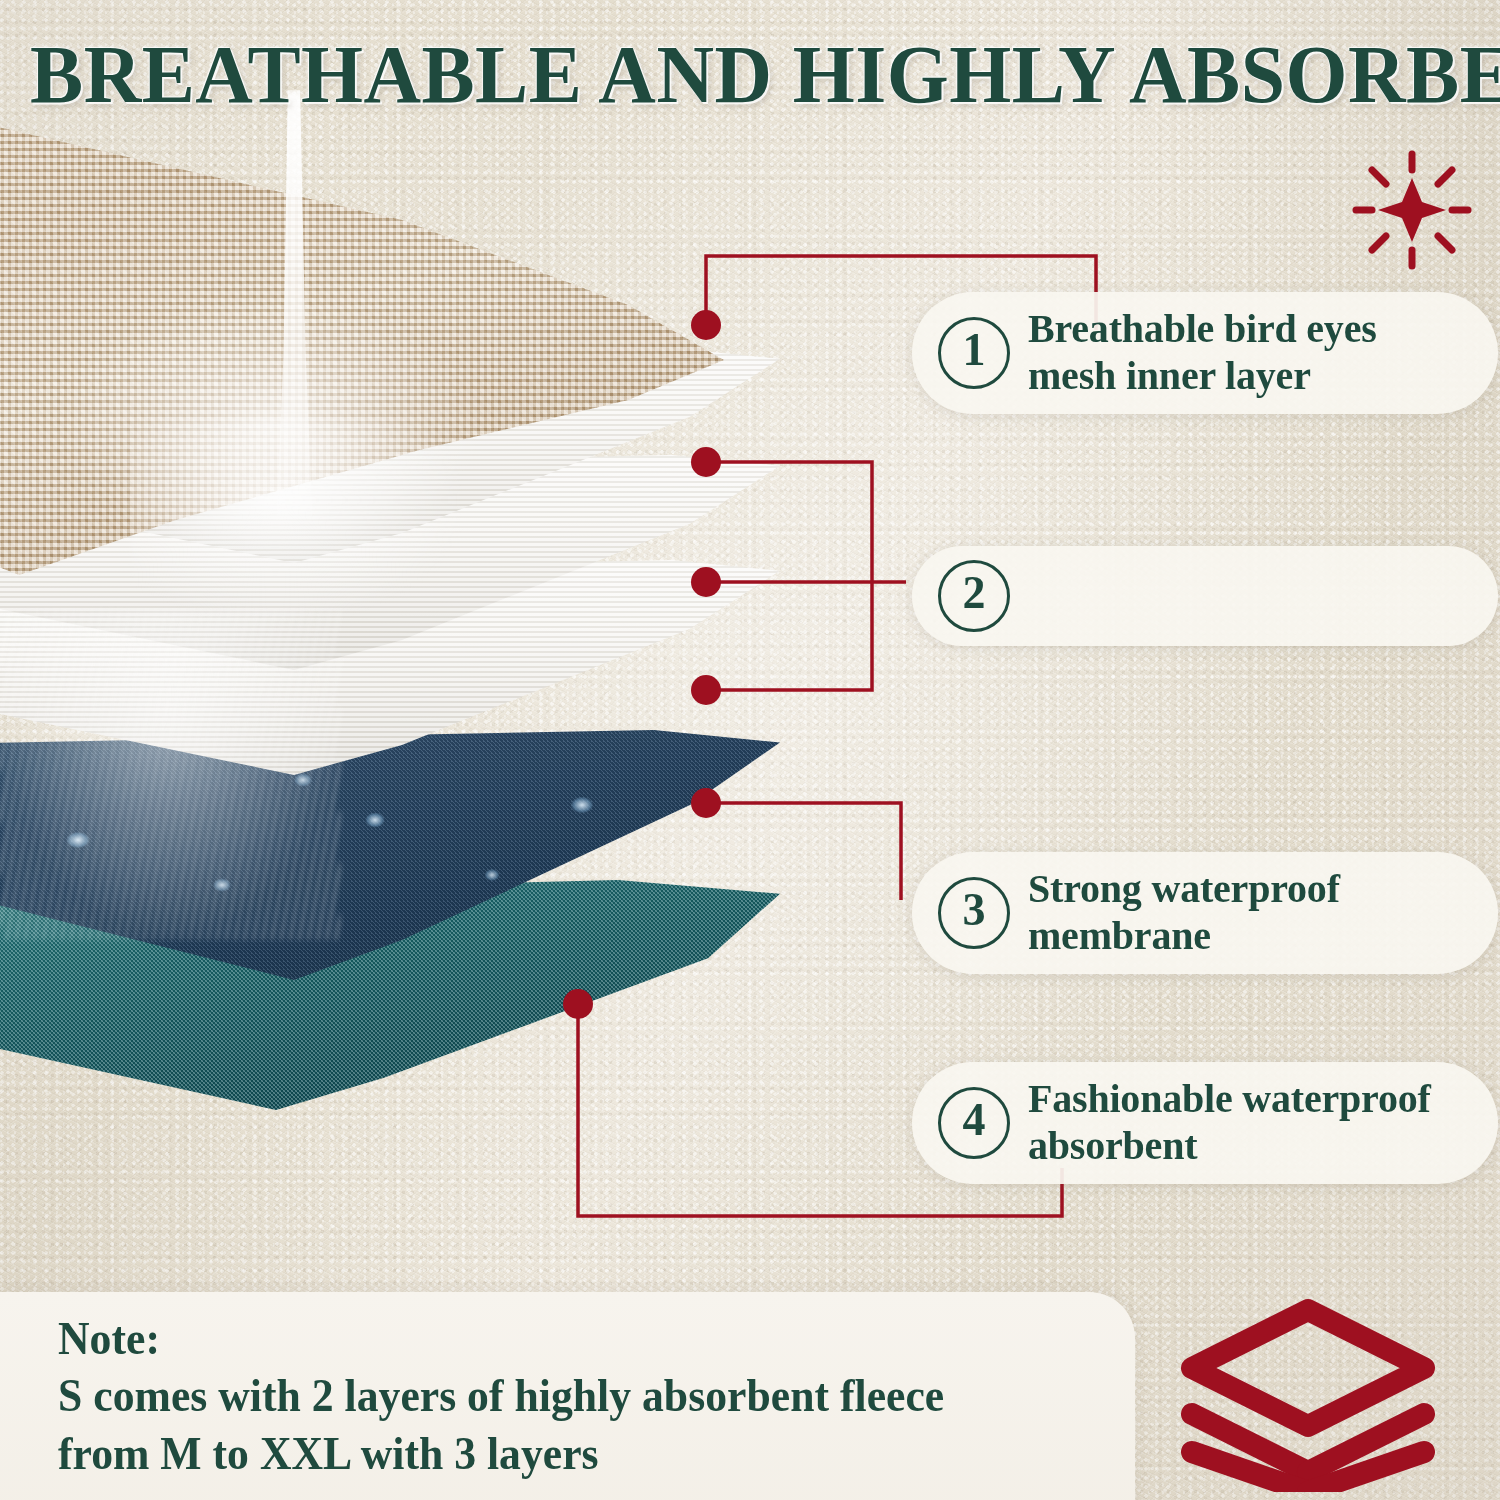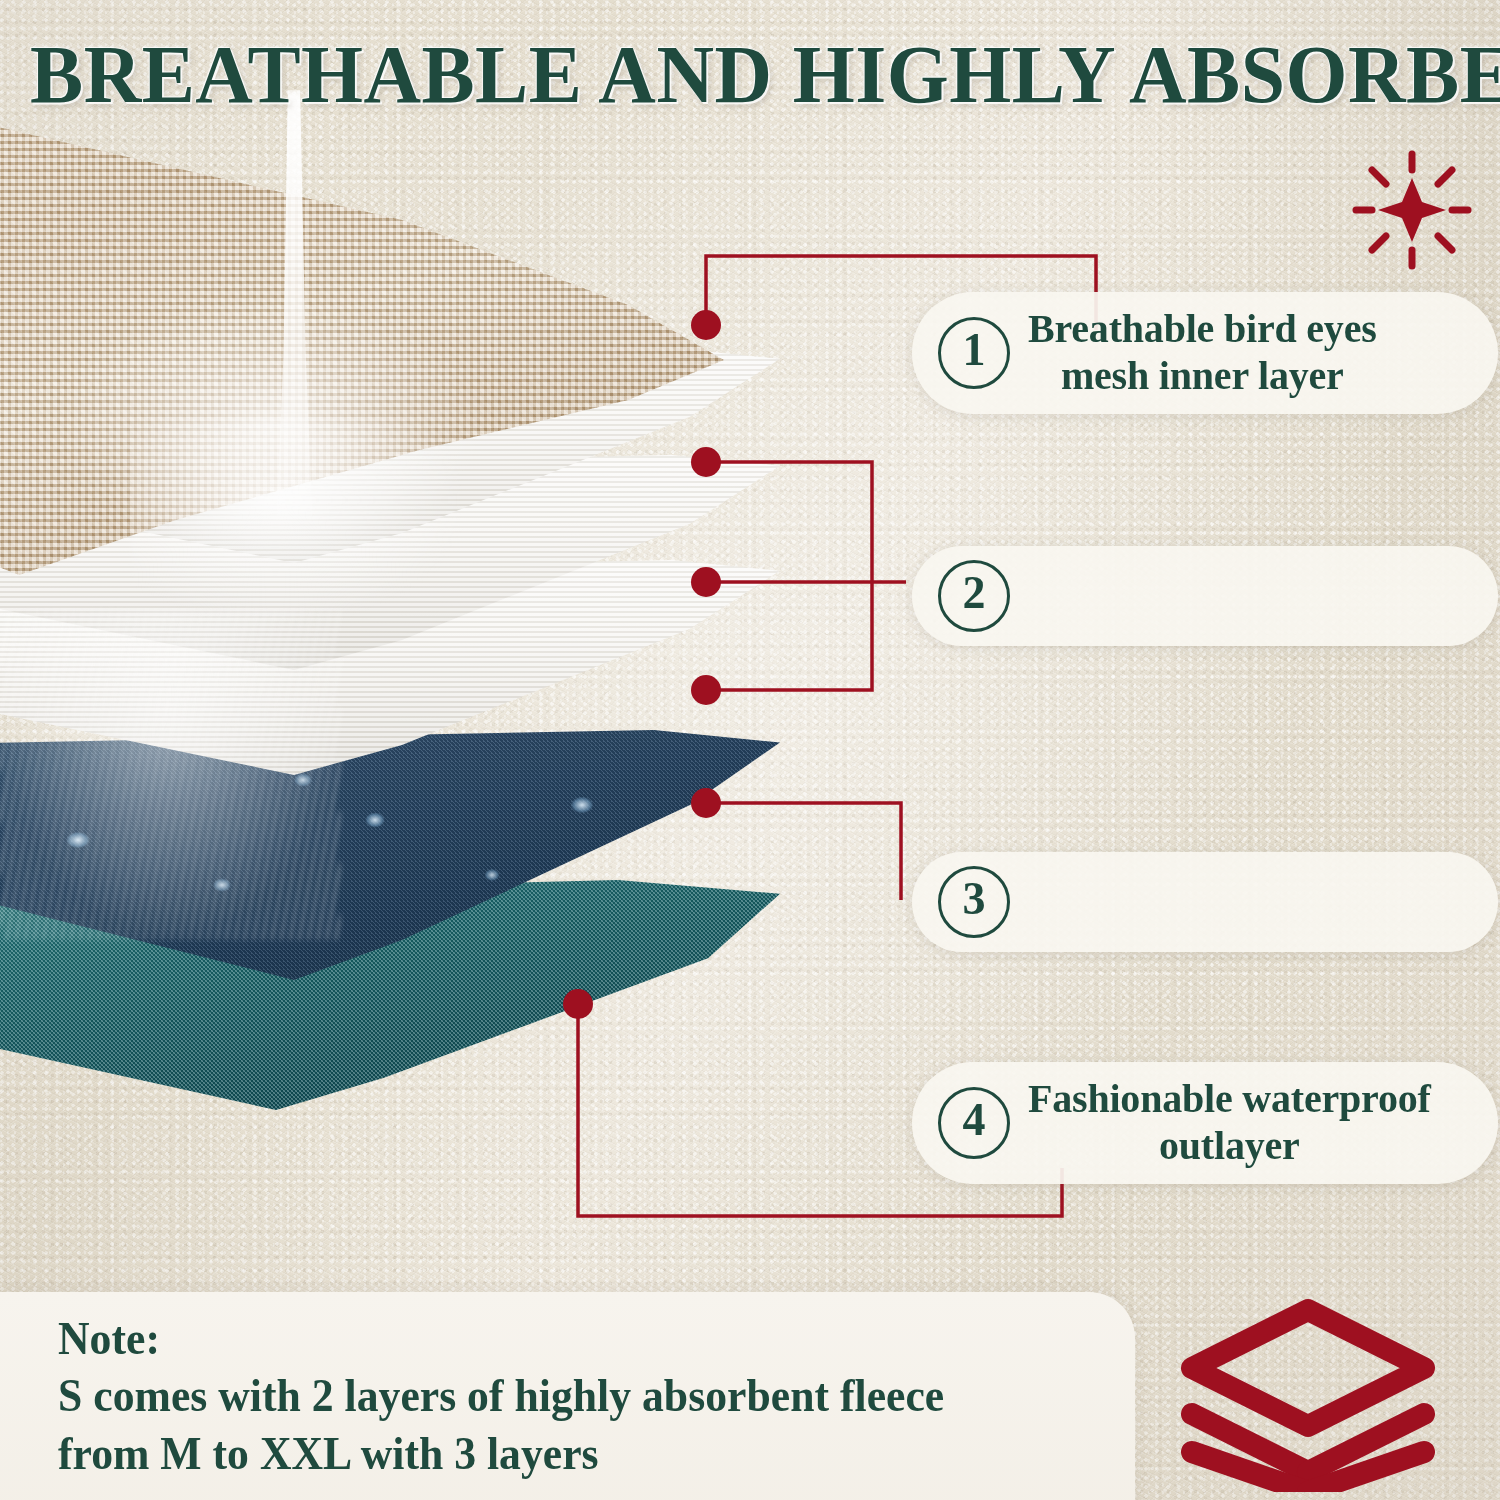--- a/index.html
+++ b/index.html
@@ -223,21 +223,20 @@
     margin-right: 18px;
   }
   .pill-text {
     color: #1f4a3e;
     font-family: "Liberation Serif", "DejaVu Serif", serif;
     font-weight: bold;
     font-size: 40px;
     line-height: 1.17;
     letter-spacing: -0.2px;
     white-space: pre-line;
-    text-align: center;
   }
 
   #pill-1 { left: 912px; top: 292px; width: 530px; }
   #pill-2 { left: 912px; top: 546px; width: 530px; }
   #pill-3 { left: 912px; top: 852px; width: 530px; }
   #pill-4 { left: 912px; top: 1062px; width: 530px; }
 
   
   .sparkle {
     position: absolute;
@@ -350,26 +349,28 @@
     <div class="pill-text">Breathable bird eyes
 mesh inner layer</div>
   </div>
 
   <div class="pill" id="pill-2">
     <div class="pill-num">2</div>
   </div>
 
   <div class="pill" id="pill-3">
     <div class="pill-num">3</div>
+    <div class="pill-text">Strong waterproof
+membrane</div>
   </div>
 
   <div class="pill" id="pill-4">
     <div class="pill-num">4</div>
     <div class="pill-text">Fashionable waterproof
-outlayer</div>
+absorbent</div>
   </div>
 
   <div class="note-panel">
     <div class="note-inner">Note:
 S comes with 2 layers of highly absorbent fleece
 from M to XXL with 3 layers</div>
   </div>
 
   <svg class="layers-icon" viewBox="0 0 260 196">
     <g fill="none" stroke="#9e1020" stroke-width="22" stroke-linecap="round" stroke-linejoin="round">

